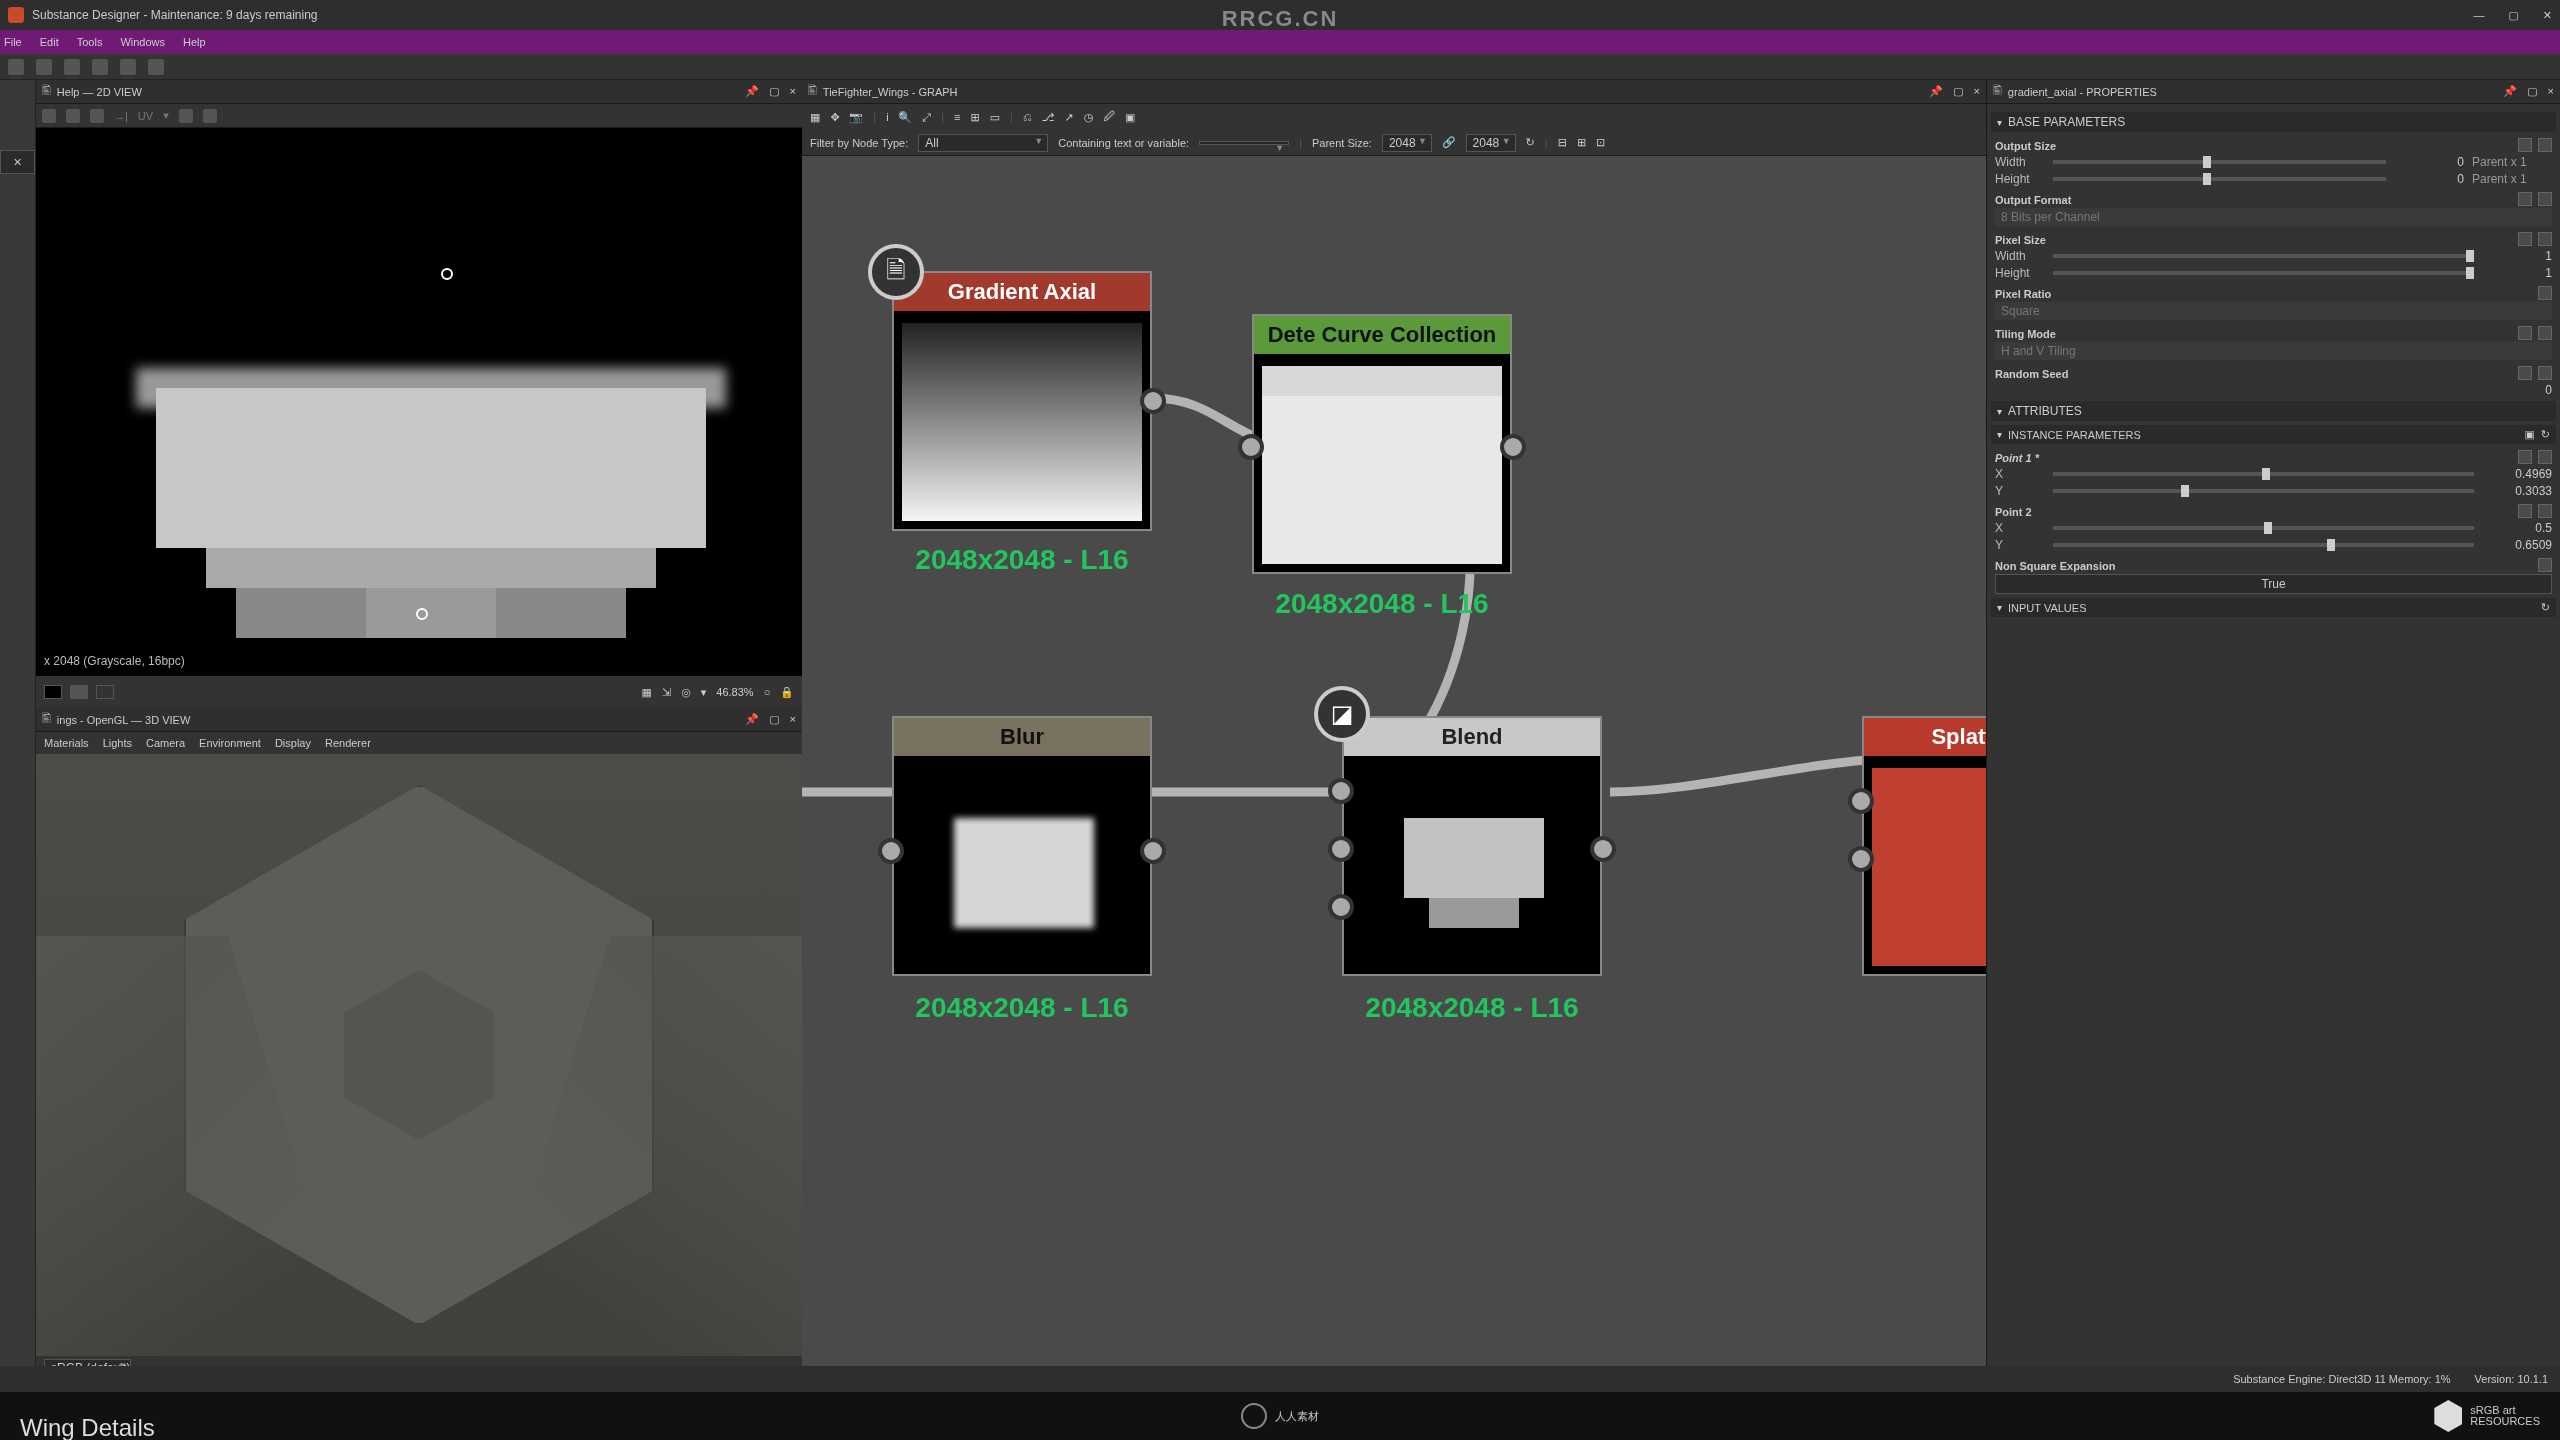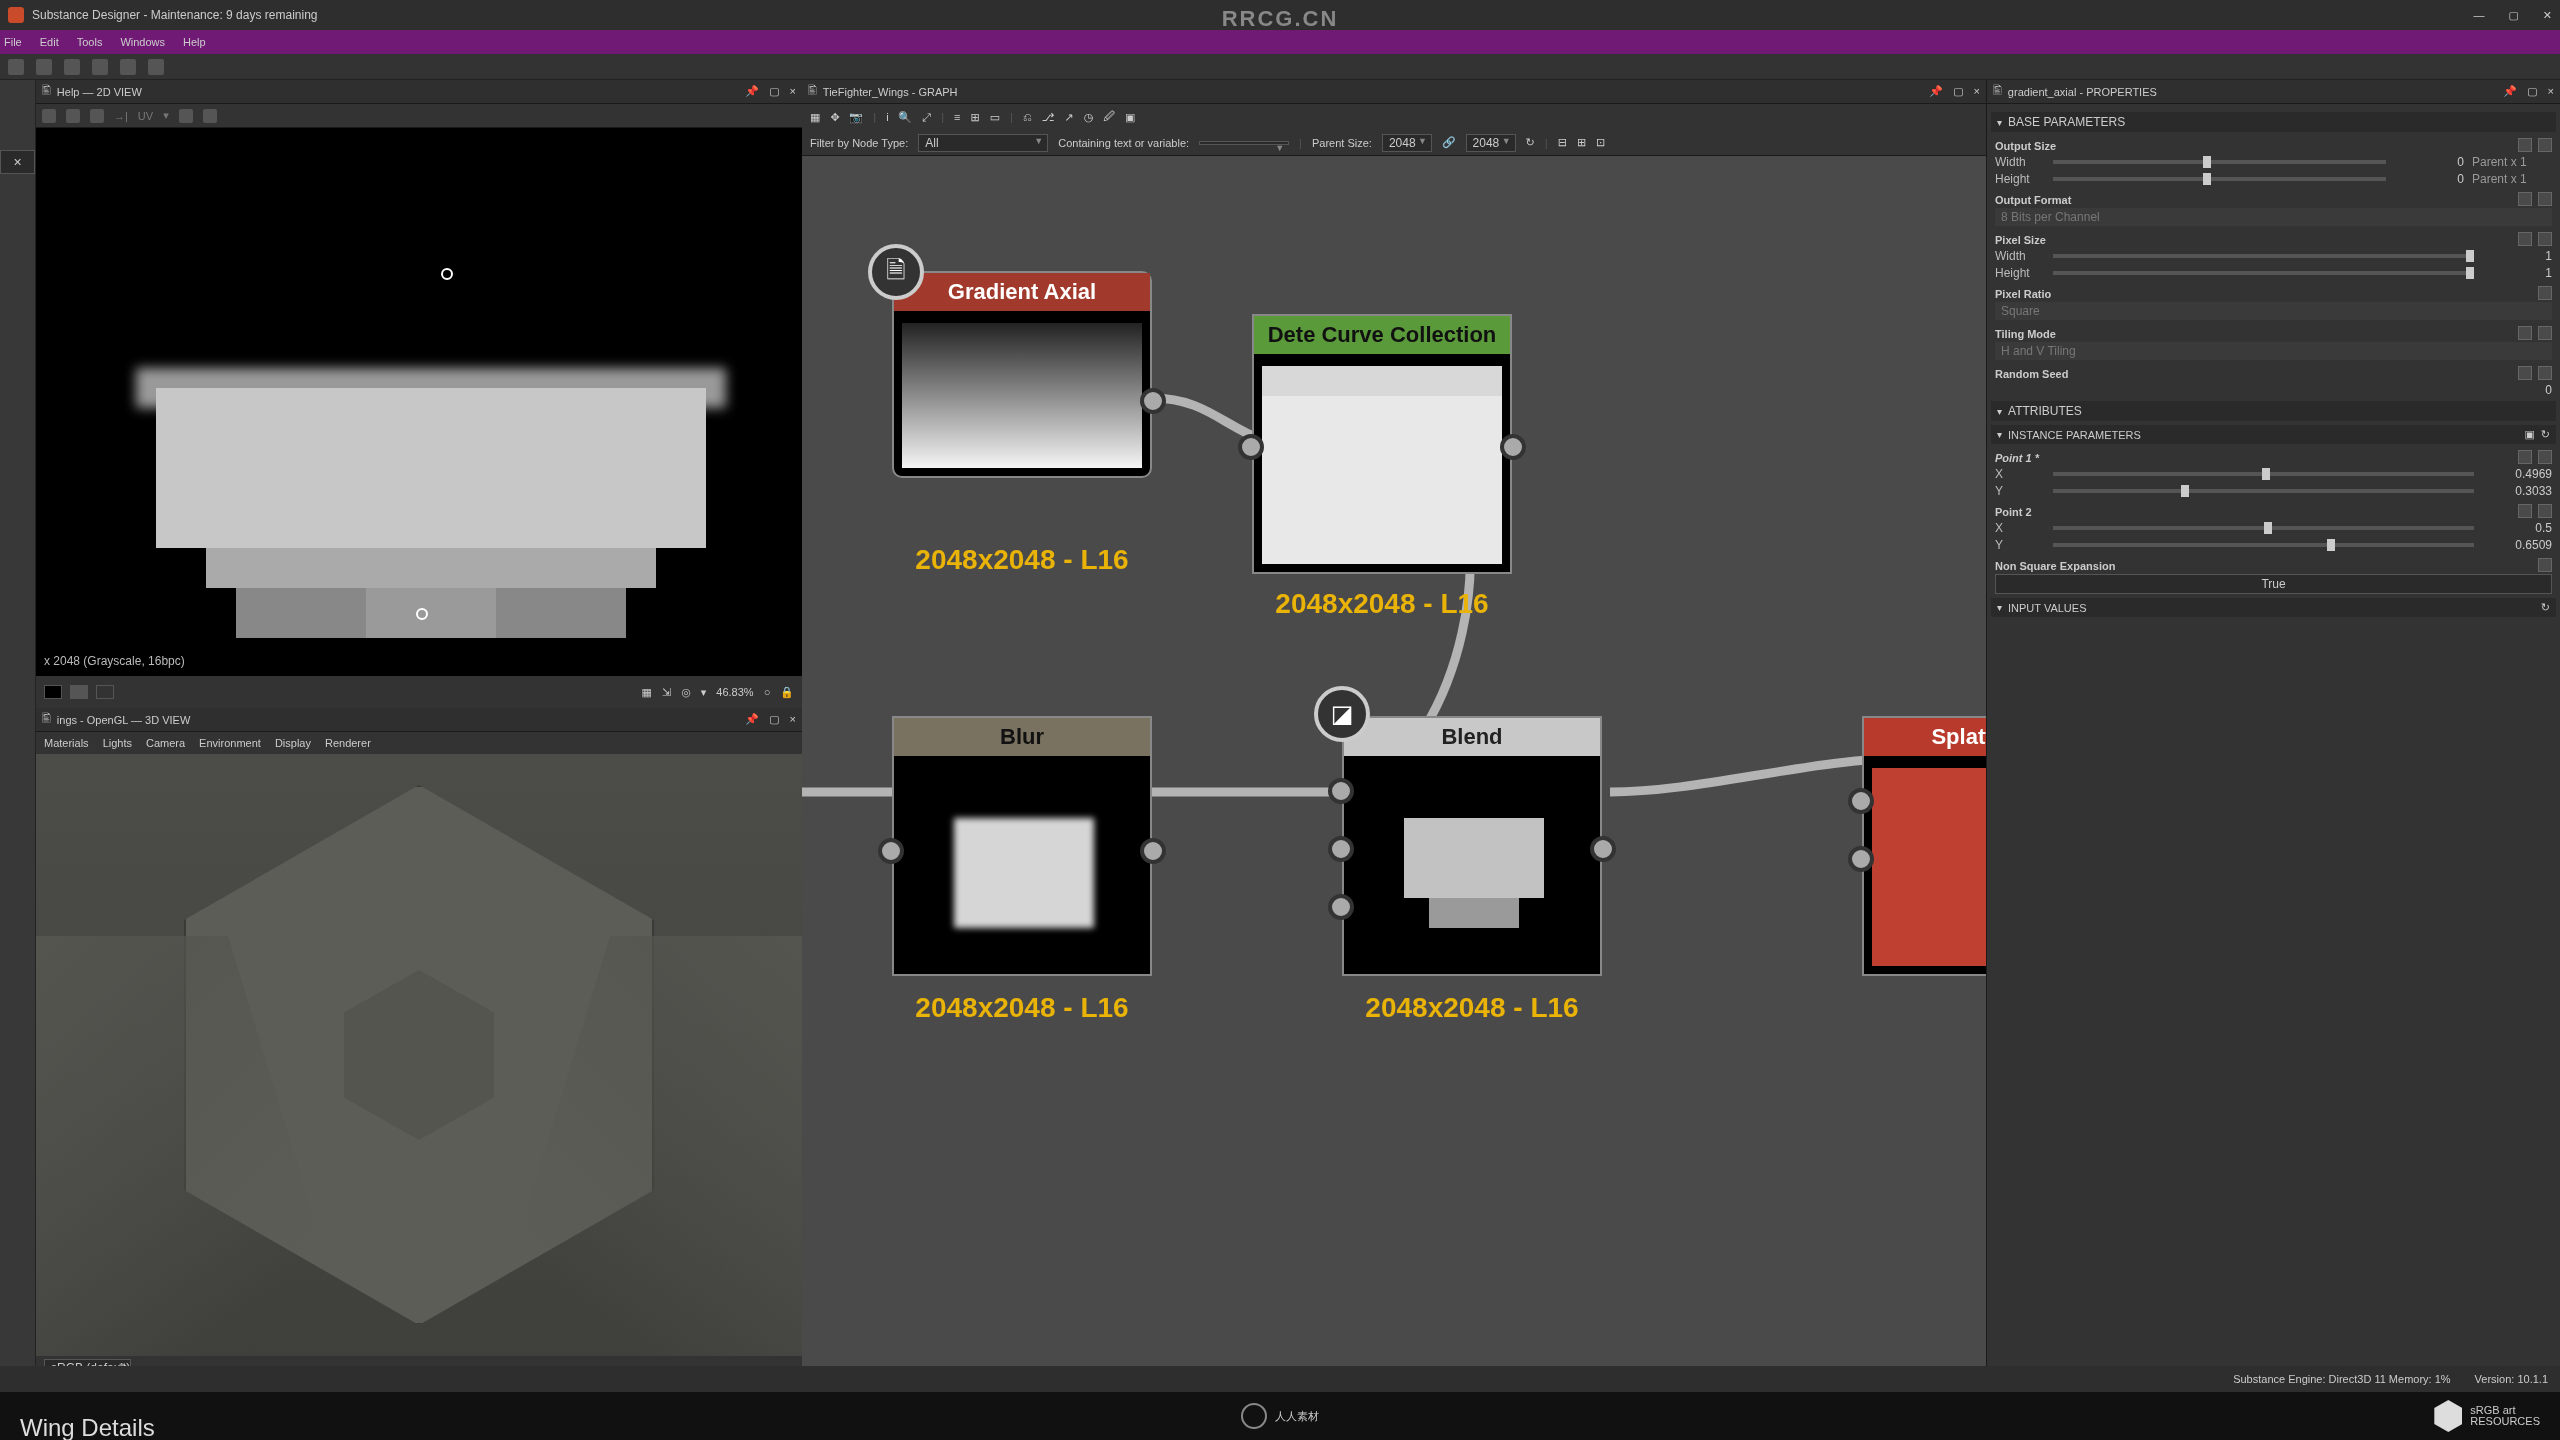--- a/index.html
+++ b/index.html
@@ -36,21 +36,21 @@
 .hex { position:absolute; left:50%; top:50%; transform:translate(-50%,-50%); width:470px; height:540px; background:#5d5d58; clip-path:polygon(50% 0%,100% 25%,100% 75%,50% 100%,0% 75%,0% 25%); border:2px solid #3a3a36; }
 .view3d-strip { height:24px; background:#333; display:flex; align-items:center; padding:0 8px; }
 .dd { background:#2a2a2a; border:1px solid #555; padding:1px 0 1px 6px; position:relative; font-size:12px; cursor:pointer; }
 .dd::after { content:"▼"; position:absolute; right:4px; top:1px; font-size:9px; color:#888; }
 .graph-col { flex:1; display:flex; flex-direction:column; background:#4a4a4a; overflow:hidden; position:relative; }
 .graph-toolbar { height:26px; background:#333; display:flex; align-items:center; padding:0 8px; gap:10px; }
 .graph-filterbar { height:26px; background:#333; display:flex; align-items:center; padding:0 8px; gap:10px; border-bottom:1px solid #1a1a1a; font-size:12px; }
 .graph-canvas { flex:1; position:relative; background:#4a4a4a; overflow:hidden; }
 .node { position:absolute; background:#000; border:2px solid #888; }
 .node-title { font-size:22px; font-weight:600; text-align:center; padding:6px 4px; color:#fff; }
-.node-label { position:absolute; left:50%; transform:translateX(-50%); font-size:28px; font-weight:700; color:#eab308; white-space:nowrap; }
+.node-label { position:absolute; left:50%; transform:translateX(-50%); font-size:28px; font-weight:700; color:#22c55e; white-space:nowrap; }
 .port { width:26px; height:26px; border-radius:50%; background:#aaa; border:4px solid #333; position:absolute; }
 .svgwires { position:absolute; left:0; top:0; width:100%; height:100%; pointer-events:none; }
 .svgwires path { stroke:#b4b4b4; stroke-width:9; fill:none; }
 .prop-col { width:574px; background:#333; display:flex; flex-direction:column; border-left:1px solid #1a1a1a; }
 .prop-body { flex:1; overflow-y:auto; padding:4px 8px; }
 .section-head { background:#2a2a2a; padding:3px 6px; margin:4px -4px; font-size:12px; display:flex; align-items:center; gap:6px; }
 .section-head::before { content:"▾"; font-size:10px; }
 .subhead { font-size:12px; font-weight:600; color:#ddd; margin:6px 0 2px; display:flex; align-items:flex-end; }
 .subhead .ric { margin-left:auto; display:flex; gap:6px; }
 .subhead .ric span { width:14px; height:14px; background:#4a4a4a; border:1px solid #666; cursor:pointer; }
@@ -240,21 +240,21 @@
     <div class="graph-canvas">
       <svg class="svgwires">
         <path d="M 350 242 C 420 242 430 292 510 292"></path>
         <path d="M 640 300 C 700 380 660 580 560 636"></path>
         <path d="M 0 636 L 100 636"></path>
         <path d="M 350 636 C 430 636 480 636 560 636"></path>
         <path d="M 808 636 C 900 636 1010 602 1110 602"></path>
         <path d="M 1110 604 C 1108 630 1108 640 1110 662"></path>
       </svg>
 
-      <div class="node" style="left:90px; top:115px; width:260px; height:207px;border-radius:10px;">
+      <div class="node" style="left:90px; top:115px; width:260px; height:260px;">
         <div class="node-title" style="background:#a13a2c">Gradient Axial</div>
         <div style="position:absolute;left:8px;right:8px;top:50px;bottom:8px;background:linear-gradient(#222,#f5f5f5);"></div>
         <div class="port" style="right:-16px;top:115px"></div>
       </div>
       <div class="node-icon" style="left:66px;top:88px">🗎</div>
       <div class="node-label" style="left:220px;top:388px">2048x2048 - L16</div>
 
       <div class="node" style="left:450px; top:158px; width:260px; height:260px;">
         <div class="node-title" style="background:#5a9a3a;color:#111">Dete Curve Collection</div>
         <div style="position:absolute;left:8px;right:8px;top:50px;bottom:8px;background:linear-gradient(#d8d8d8 0 15%,#e8e8e8 15% 100%);"></div>

